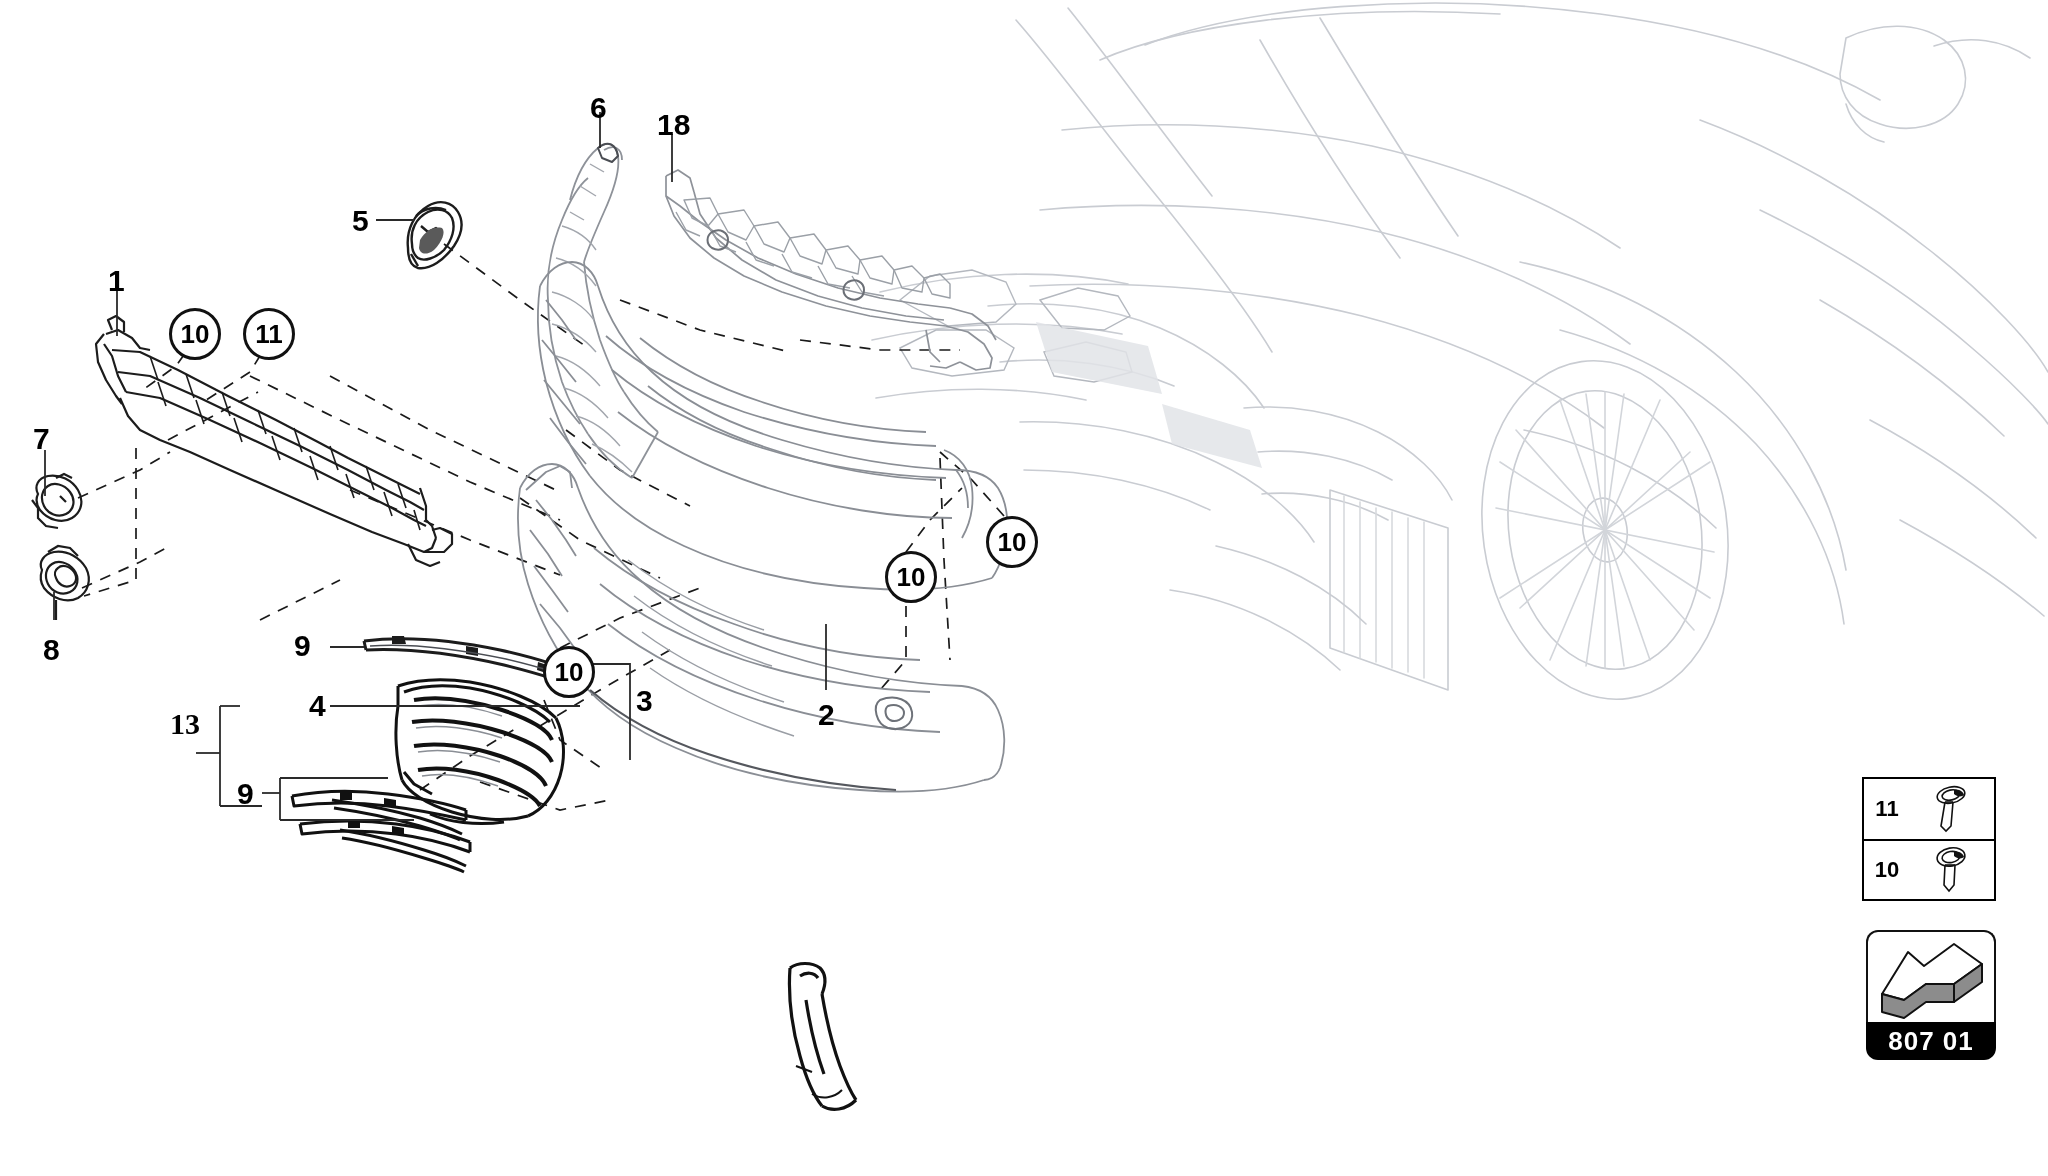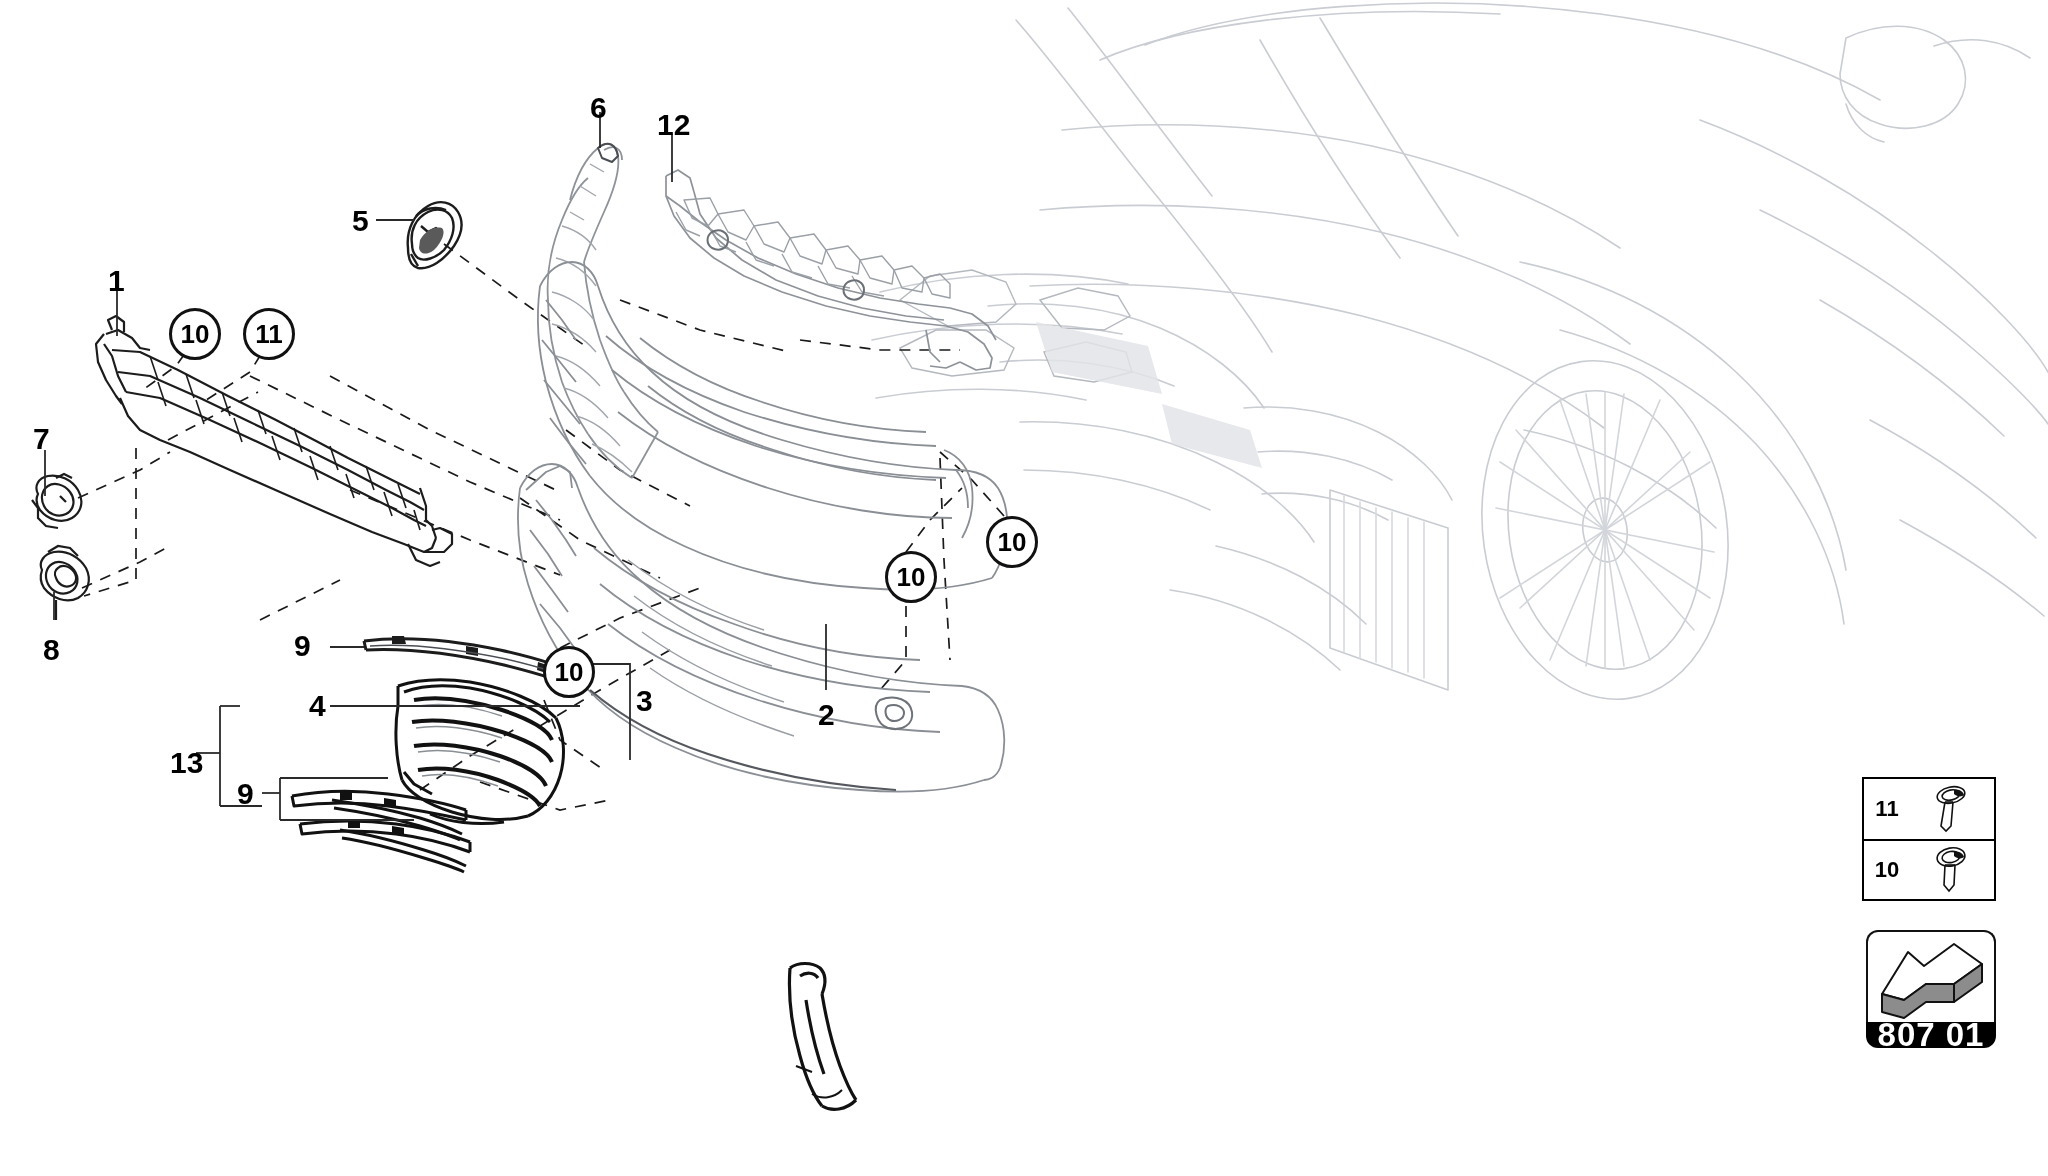--- a/index.html
+++ b/index.html
@@ -93,30 +93,30 @@
     border-bottom: none;
     border-radius: 12px 12px 0 0;
     box-sizing: border-box;
     overflow: hidden;
   }
   #badge-label {
     position: absolute;
     left: 0;
     top: 92px;
     width: 130px;
-    height: 26px;
+    height: 38px;
     background: #000000;
     border-radius: 0 0 12px 12px;
     display: flex;
     align-items: center;
     justify-content: center;
     color: #ffffff;
     font-family: "Liberation Sans", sans-serif;
     font-weight: bold;
-    font-size: 33px;
+    font-size: 26px;
     letter-spacing: 1px;
     box-sizing: border-box;
   }
 </style>
 </head>
 <body>
 
 <div id="stage">
 
   <svg class="layer" viewBox="0 0 2048 1176" xmlns="http://www.w3.org/2000/svg">
@@ -537,23 +537,23 @@
       <path d="M572 664 L630 664 L630 700"></path>
     </g>
   </svg>
 
   <div>
     <div class="callout" style="left:108px; top:266px;">1</div>
     <div class="callout" style="left:33px;  top:424px;">7</div>
     <div class="callout" style="left:43px;  top:635px;">8</div>
     <div class="callout" style="left:352px; top:206px;">5</div>
     <div class="callout" style="left:590px; top:93px;">6</div>
-    <div class="callout" style="left:657px; top:110px;">12</div>
+    <div class="callout" style="left:657px; top:110px;">18</div>
     <div class="callout" style="left:294px; top:631px;">9</div>
-    <div class="callout" style="left:170px; top:748px;">13</div>
+    <div class="callout" style="left:170px; top:709px;font-family:Liberation Serif, serif;">13</div>
     <div class="callout" style="left:309px; top:691px;">4</div>
     <div class="callout" style="left:237px; top:779px;">9</div>
     <div class="callout" style="left:636px; top:686px;">3</div>
     <div class="callout" style="left:818px; top:700px;">2</div>
   </div>
 
   <div>
     <div class="circle-callout" style="left:169px; top:308px;">10</div>
     <div class="circle-callout" style="left:243px; top:308px;">11</div>
     <div class="circle-callout" style="left:543px; top:646px;">10</div>

